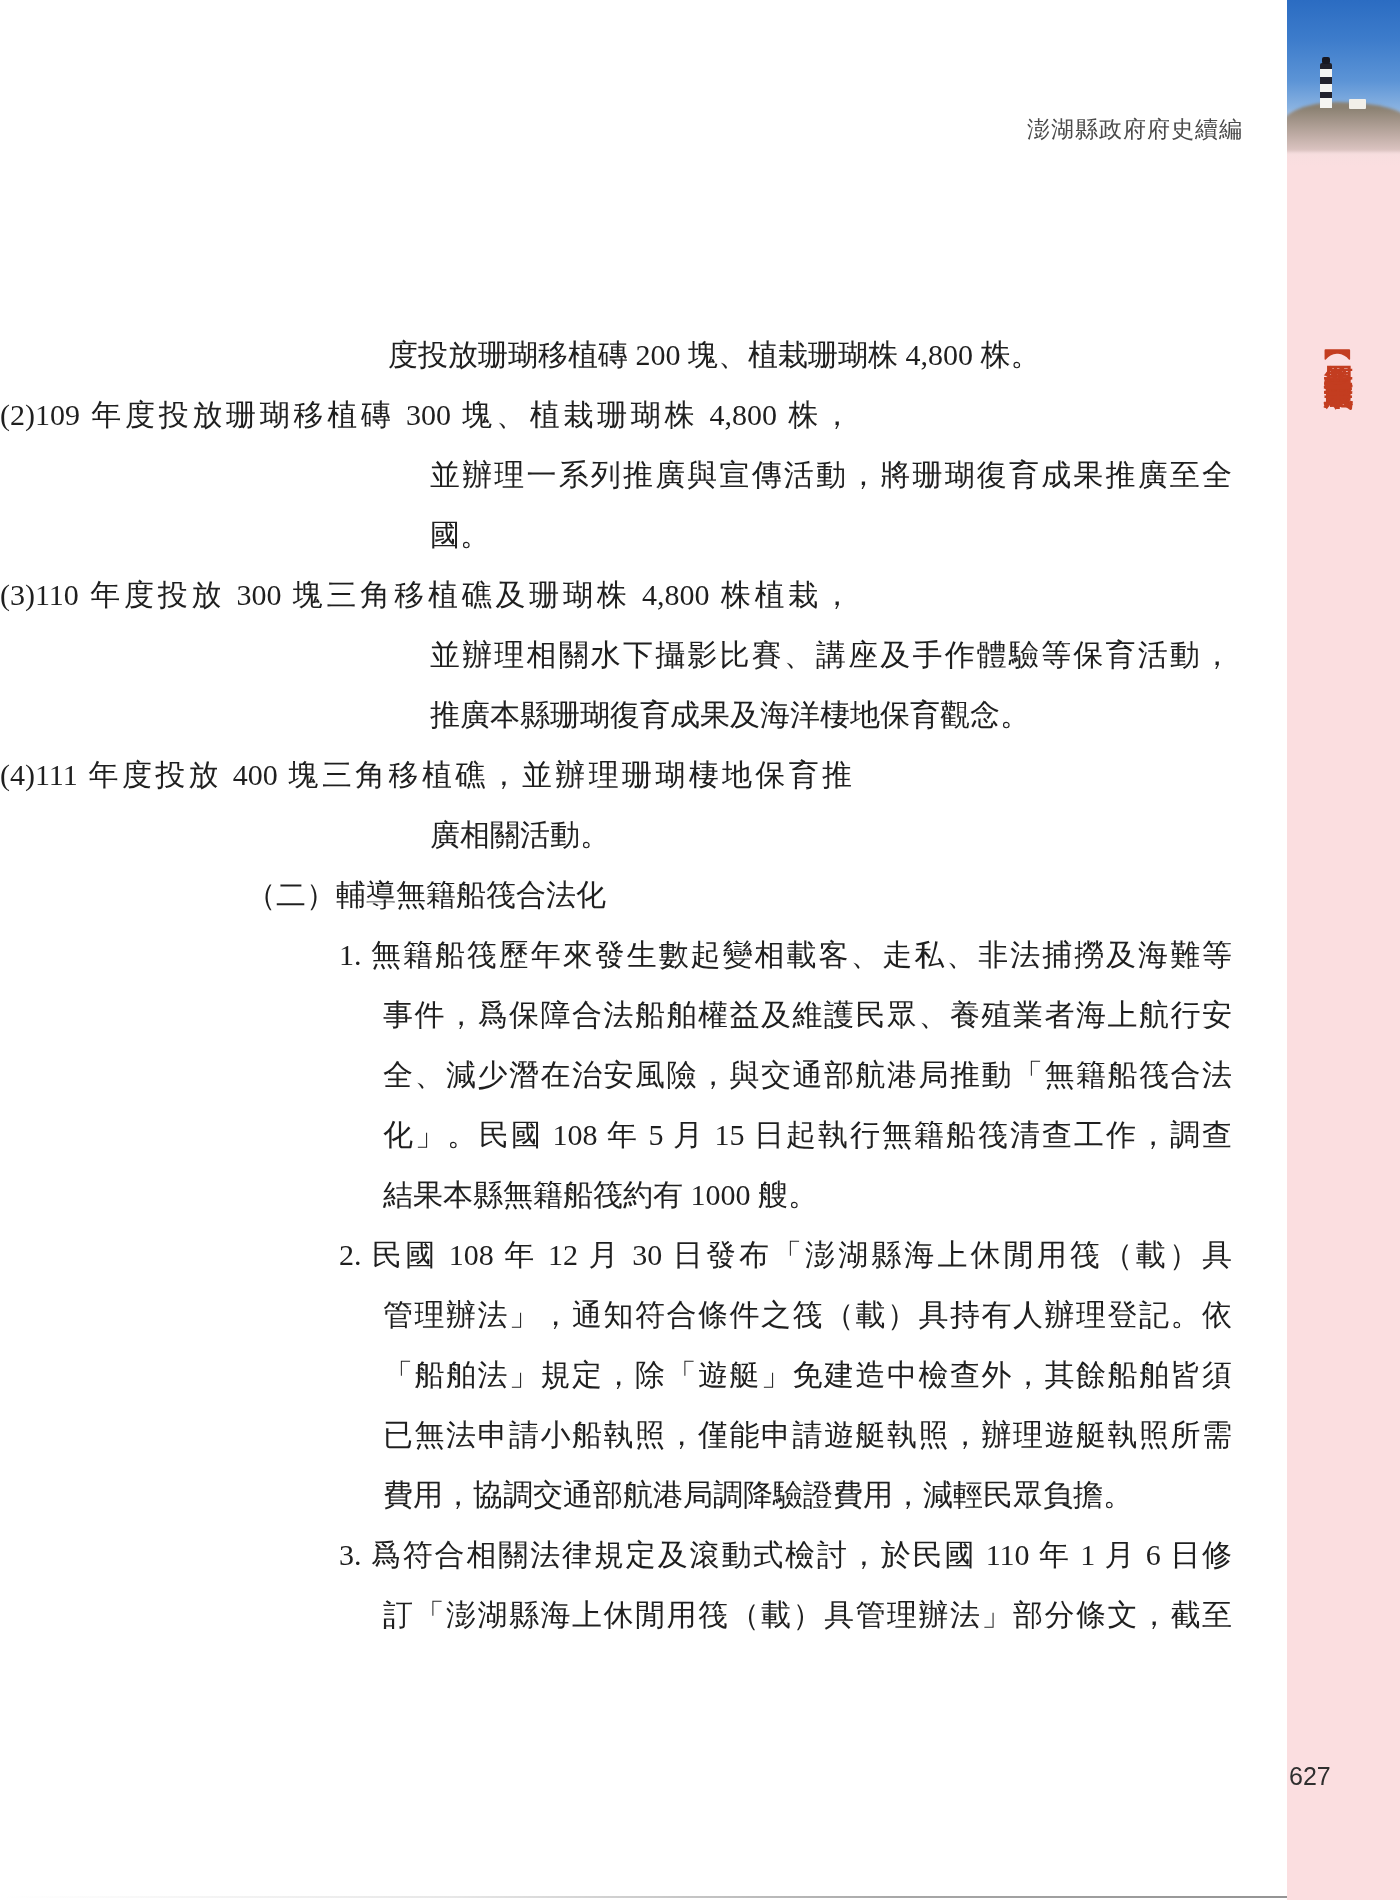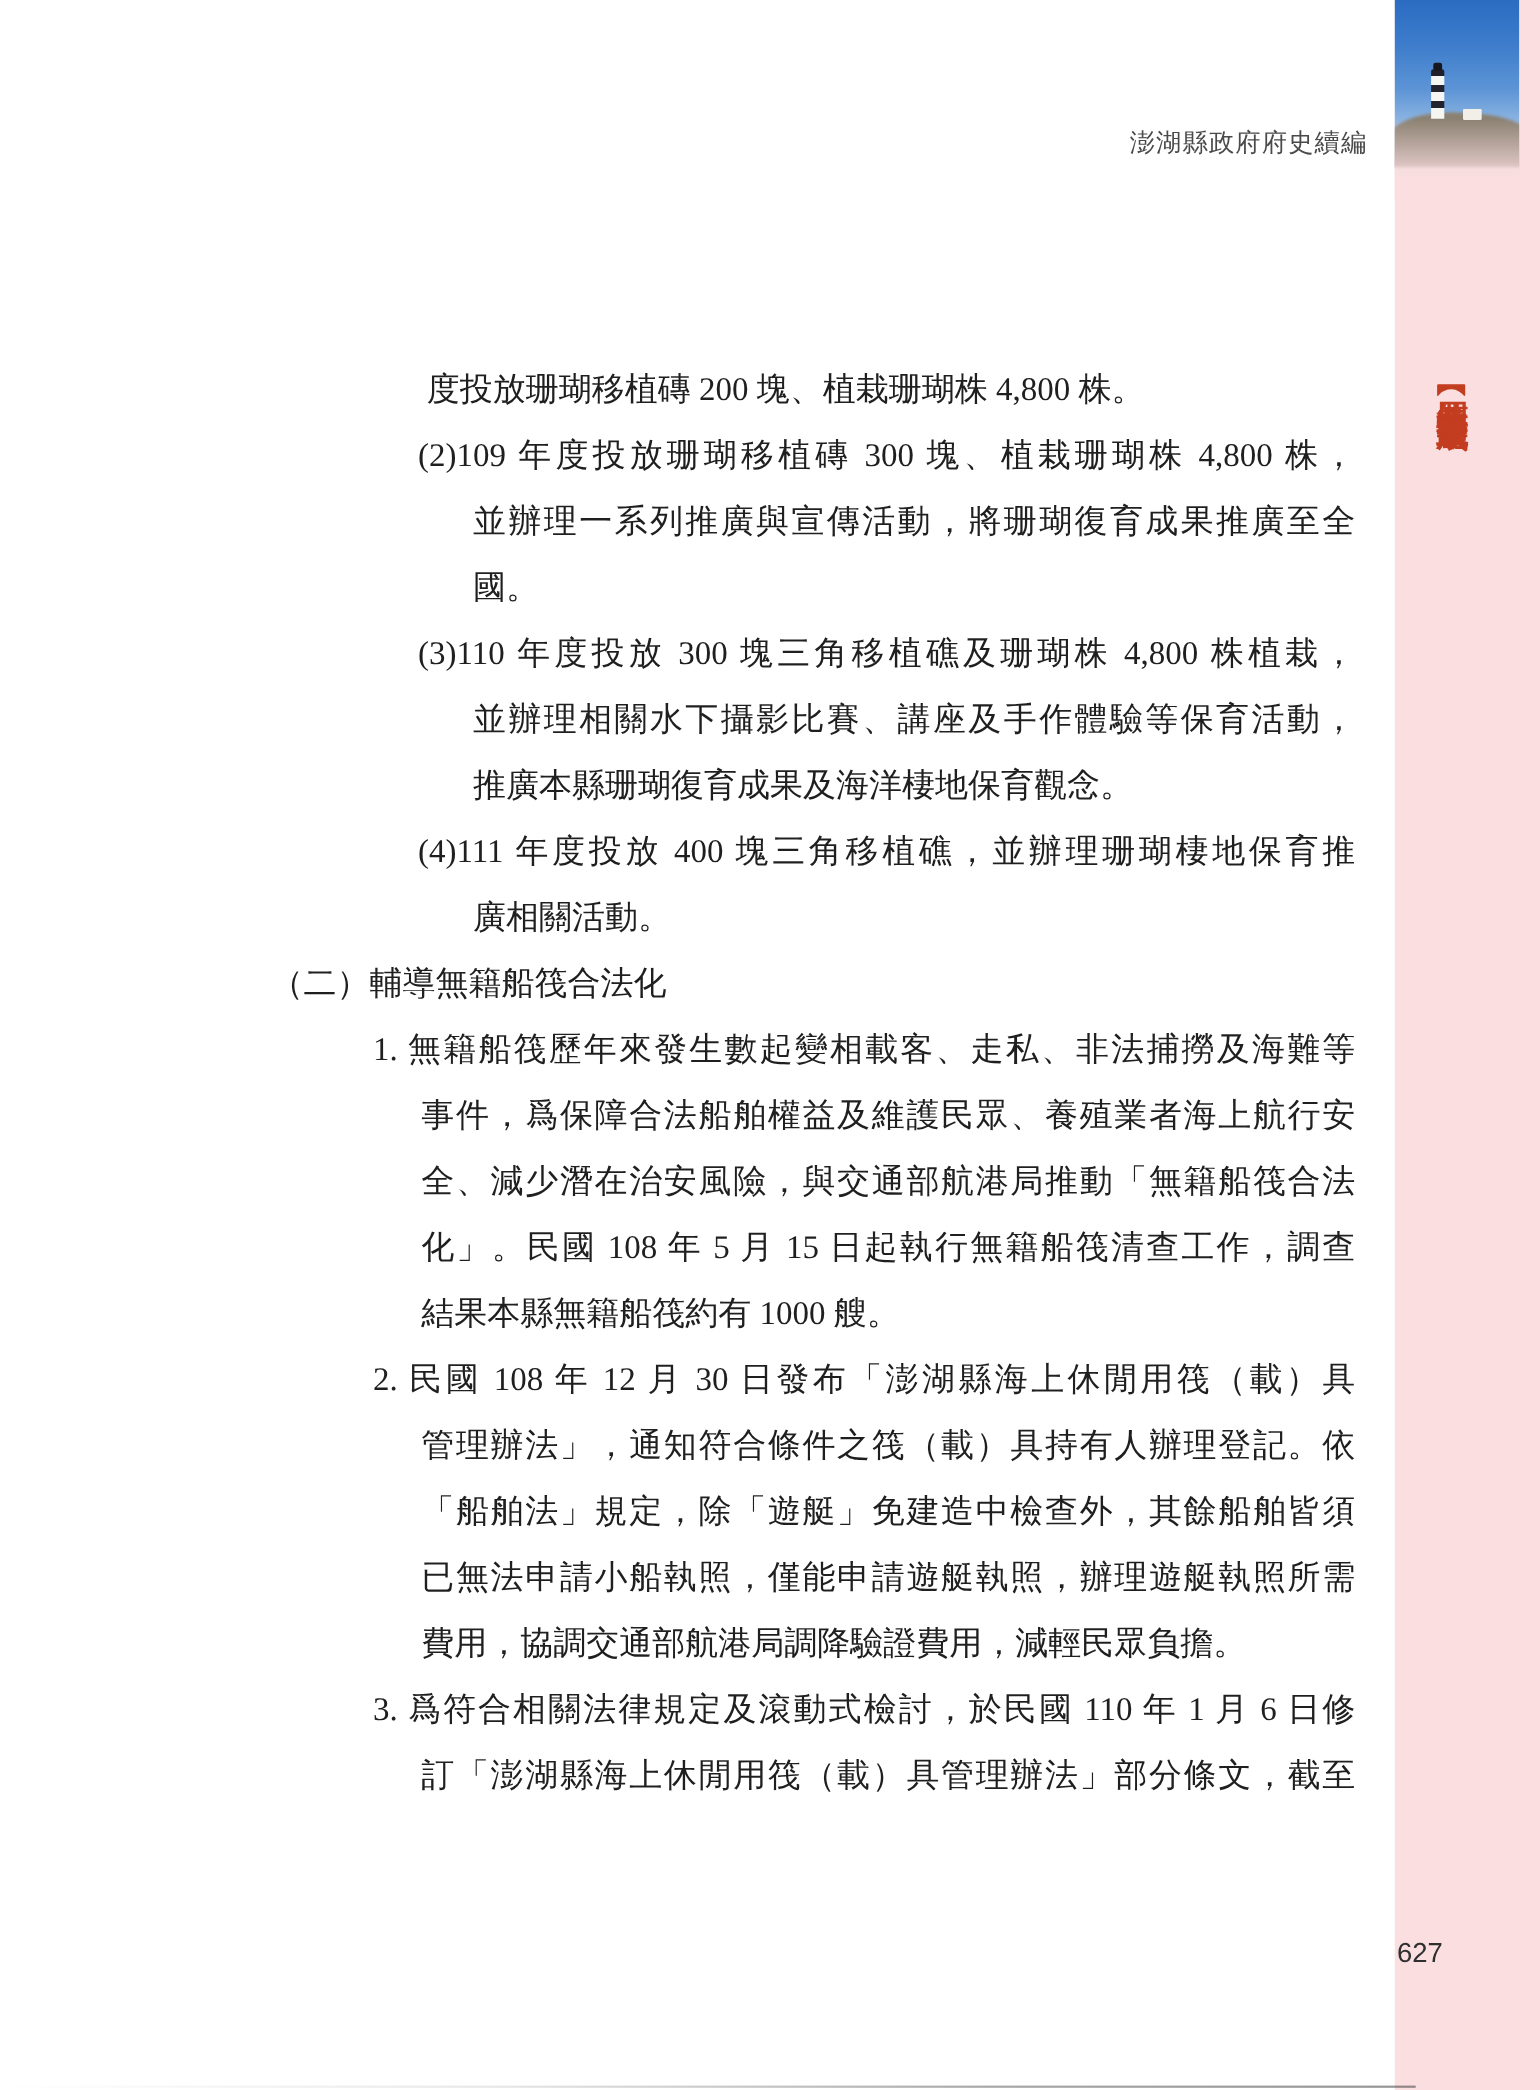--- a/index.html
+++ b/index.html
@@ -22,40 +22,40 @@
   
   .body-lines{
     position:absolute;top:325px;left:0;width:1121px;
     color:#1f1f1f;
   }
   .line{
     height:60px;line-height:60px;font-size:30px;
     white-space:nowrap;
   }
   .first-cont{margin-left:388px;}
-  .sub       {margin-left:380px;}
+  .sub       {}
   .sub-cont  {margin-left:430px;}
   .section   {margin-left:246px;}
   .num       {margin-left:339px;}
   .num-cont  {margin-left:383px;}
   .fill{
     white-space:normal;
     text-align:justify;text-align-last:justify;
     text-justify:inter-character;
     overflow:hidden;
   }
   .sub.fill      {width:852px;}
   .sub-cont.fill {width:802px;}
   .num.fill      {width:893px;}
   .num-cont.fill {width:849px;}
 
   
   .sidebar{
     position:absolute;top:0;right:0;
-    width:132px;height:1900px;
+    width:113px;height:1900px;
     background:#fbdee0;
   }
   .photo{
     position:absolute;top:0;left:0;width:113px;height:180px;
     background:linear-gradient(180deg,
       #2b6cc2 0%, #3d7ccb 22%, #5c94d6 45%,
       #8fb6e2 62%, #c6dcef 74%, #e9dcda 86%, #fbdee0 100%);
     overflow:hidden;
   }
   .hill{

